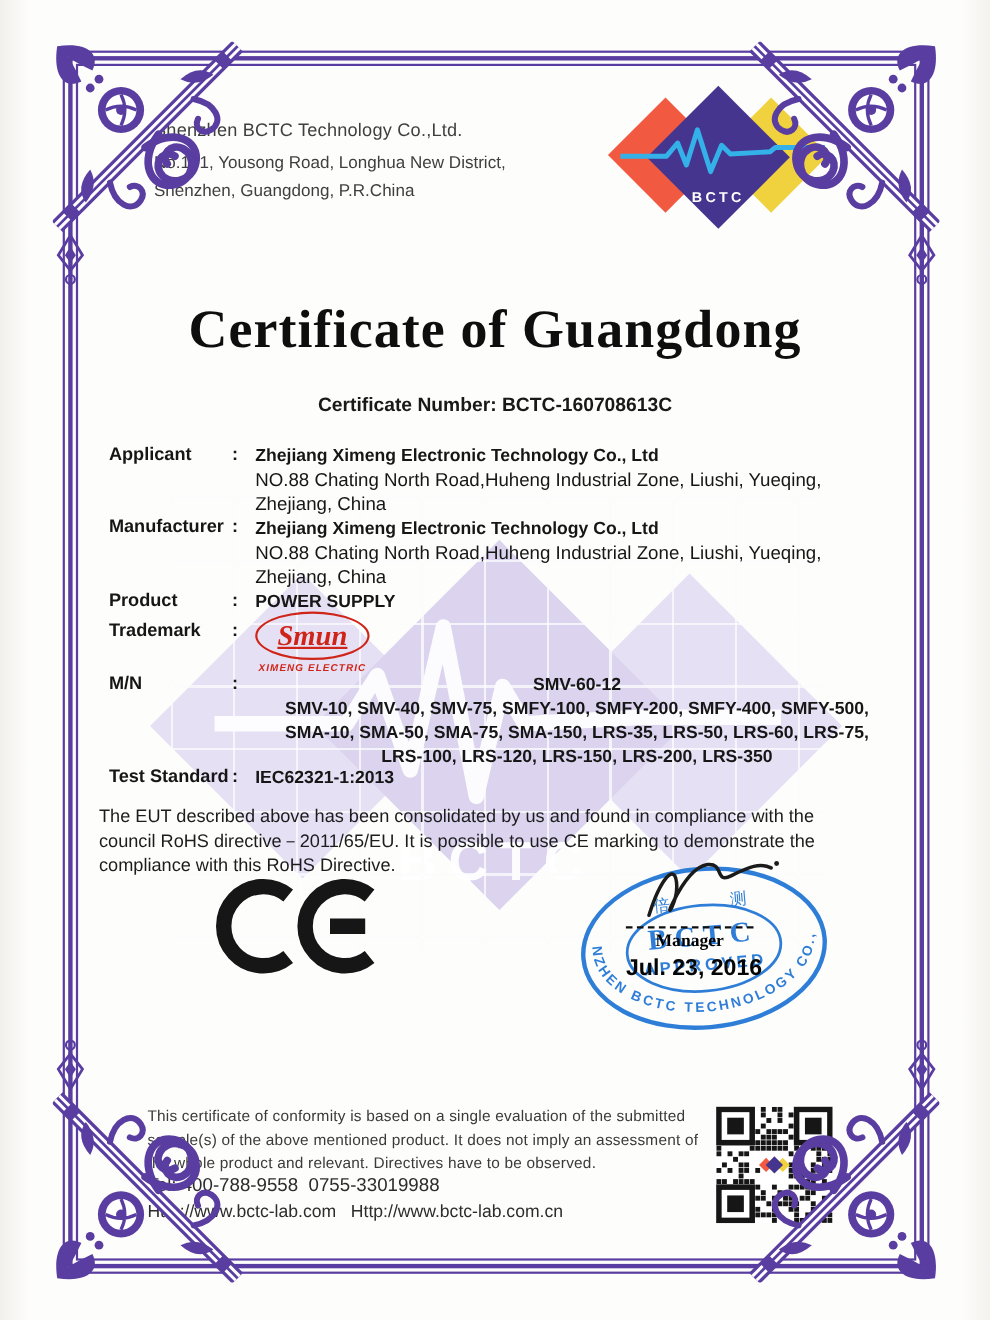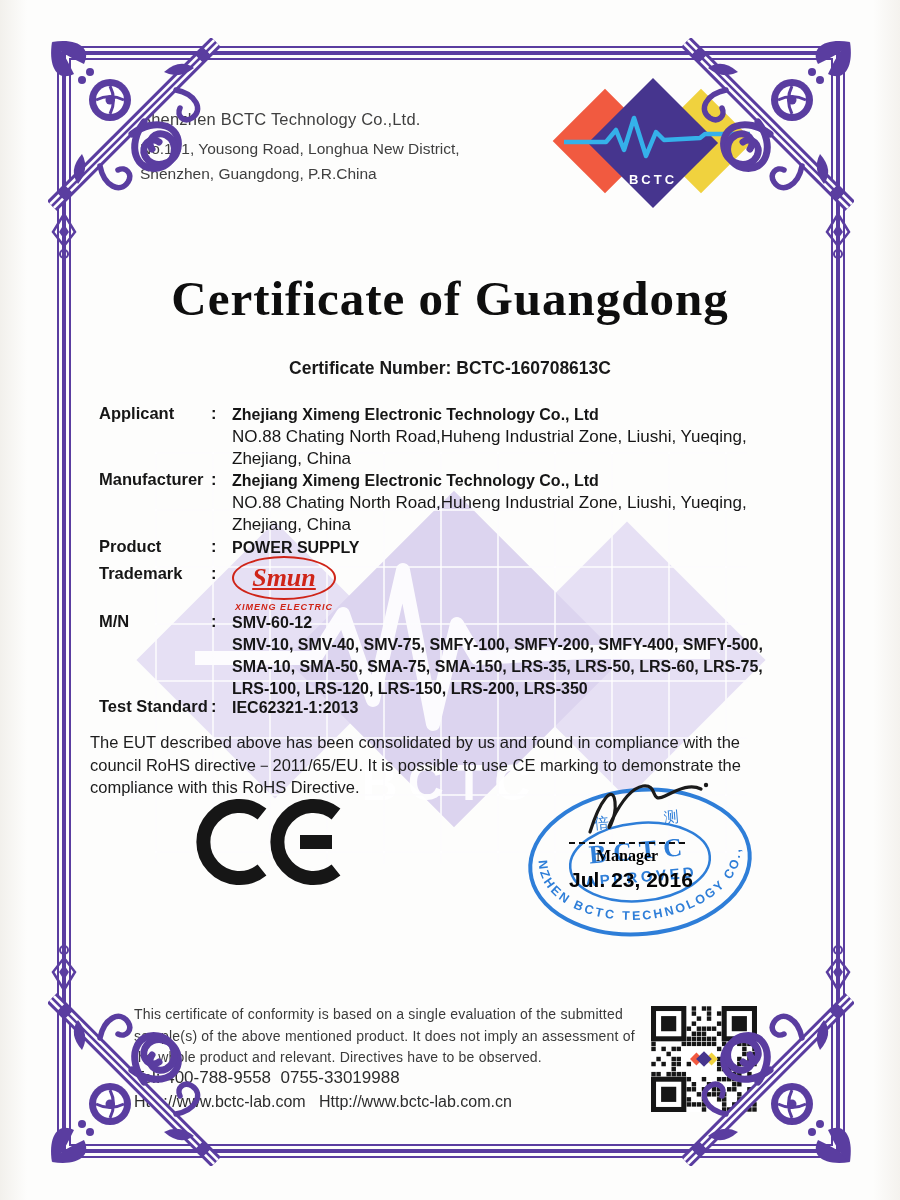--- a/index.html
+++ b/index.html
@@ -60,21 +60,21 @@
     font-family:"Liberation Serif", serif; font-weight:bold; font-size:49px; color:#0e0e0e; letter-spacing:1px; }
   .cert-number { position:absolute; left:0; width:100%; top:358px; text-align:center; z-index:2;
     font-size:17.5px; font-weight:bold; color:#191919; }
 
   
   .field-label { position:absolute; left:99px; width:125px; font-size:16.5px; font-weight:bold; color:#161616; z-index:2; }
   .field-colon { position:absolute; left:211px; font-size:16.5px; font-weight:bold; color:#161616; z-index:2; }
   .field-value { position:absolute; left:232px; width:585px; font-size:16px; color:#161616; z-index:2; line-height:22px; }
   .bold { font-weight:bold; }
   .addr-line { font-size:17px; font-weight:normal; display:block; }
-  .mn-line { font-weight:bold; display:block; line-height:22px; }
+  .mn-line { font-weight:bold; display:block; line-height:22px;text-align:center; }
 
   
   .smun { position:absolute; left:232px; top:556px; z-index:2; width:110px; }
   .smun-oval { width:104px; height:44px; border:2.5px solid #cf2418; border-radius:50%;
     display:flex; align-items:center; justify-content:center; }
   .smun-word { font-family:"Liberation Serif", serif; font-style:italic; font-weight:bold;
     font-size:26px; color:#cf2418; text-decoration:underline; line-height:1; }
   .smun-sub { margin-top:2px; text-align:center; font-size:9px; font-weight:bold; font-style:italic;
     color:#cf2418; letter-spacing:1px; width:104px; }
 

